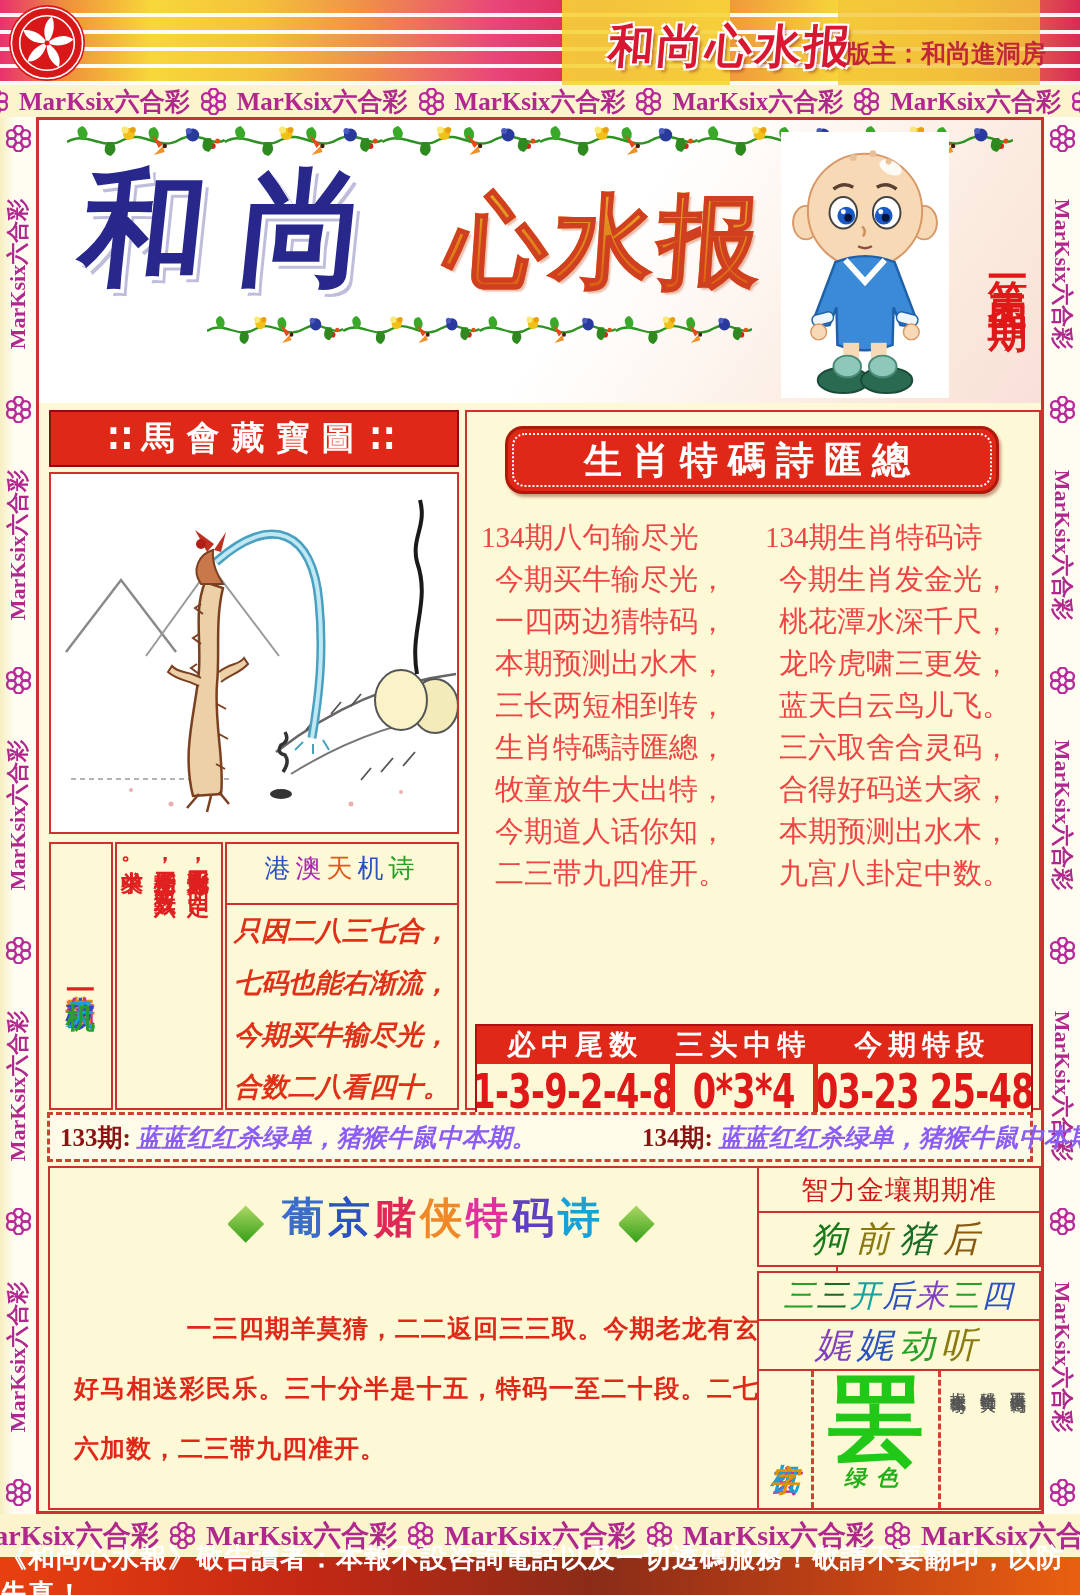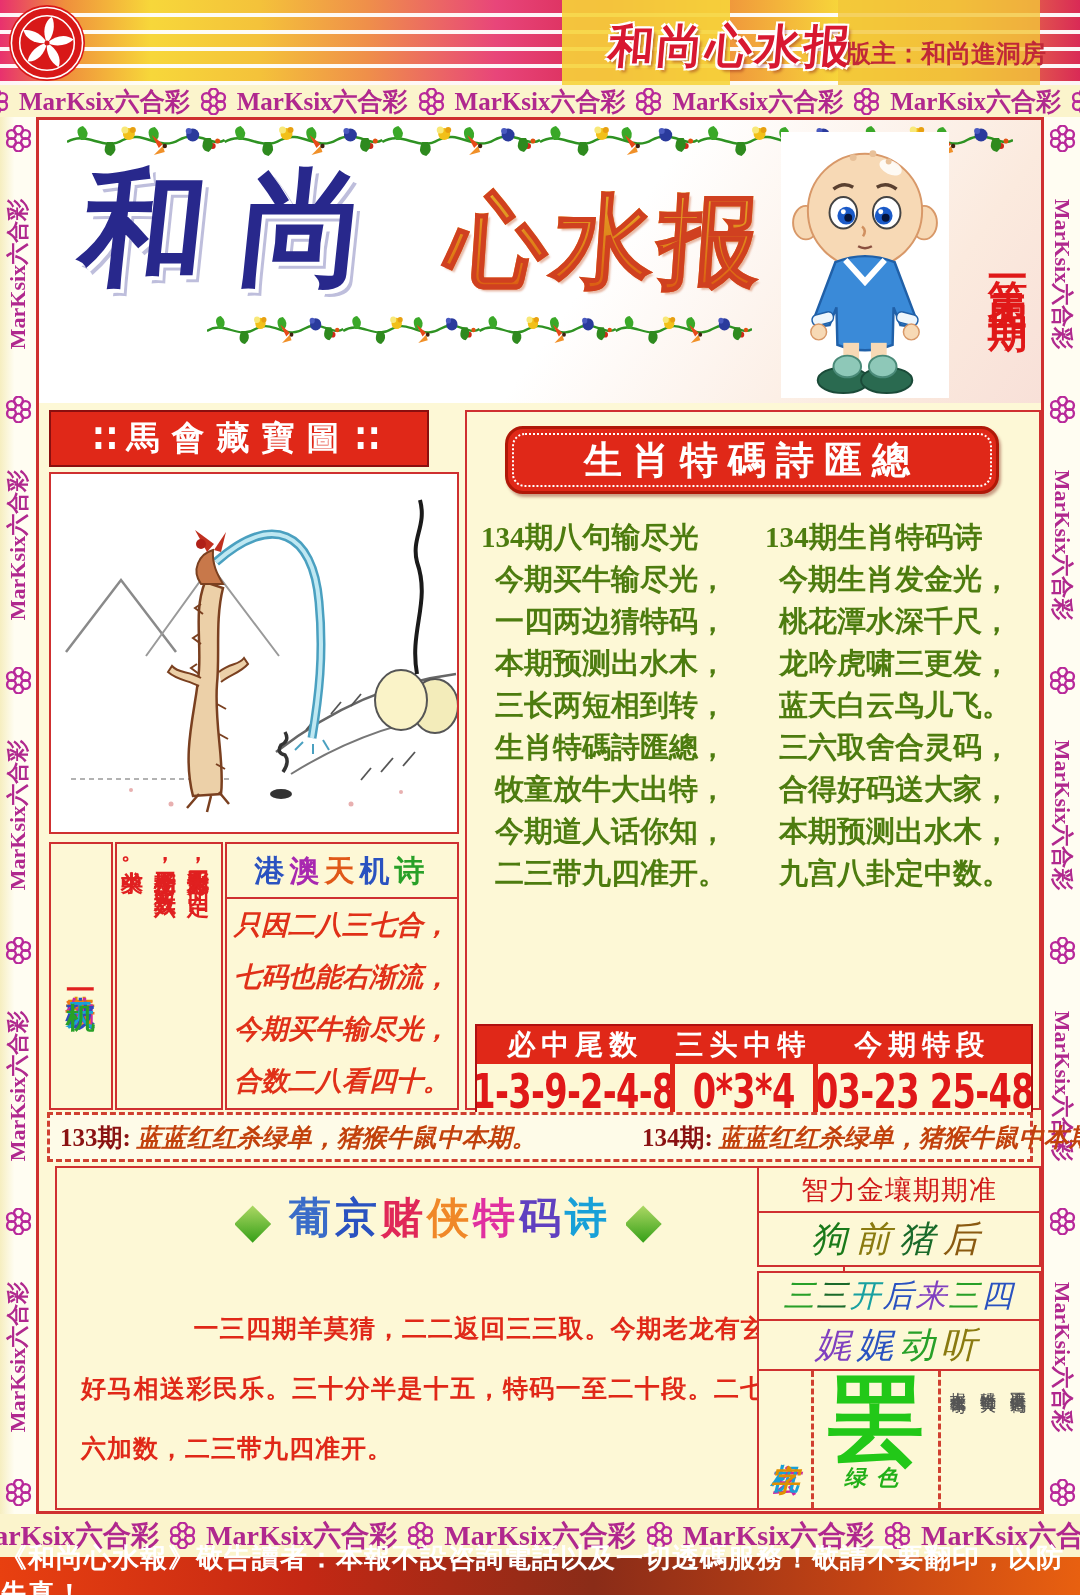--- a/index.html
+++ b/index.html
@@ -57,53 +57,53 @@
     letter-spacing:6px;transform:skewX(-4deg);font-family:"Liberation Serif",serif;
     background:linear-gradient(180deg,#f8e03a 10%,#f0a020 55%,#e85818 95%);
     -webkit-background-clip:text;background-clip:text;color:transparent;
     -webkit-text-stroke:2px #d04020;text-shadow:3px 3px 2px rgba(190,60,10,.35)}
   .monk{position:absolute;left:742px;top:12px;width:168px;height:266px;background:#fff}
   .issue{position:absolute;left:916px;top:22px;width:80px;height:252px;
     writing-mode:vertical-rl;text-orientation:upright;font-size:40px;font-weight:bold;color:#e01818;
     letter-spacing:8px;text-align:center;font-family:"Liberation Serif",serif}
 
   
-  .treasure-header{position:absolute;left:10px;top:290px;width:380px;height:57px;background:#e02818;
+  .treasure-header{position:absolute;left:10px;top:290px;width:410px;height:57px;background:#e02818;
     border:2px solid #8a0f0f;box-sizing:border-box;display:flex;align-items:center;justify-content:center;
     color:#fff;font-size:33px;font-weight:bold;letter-spacing:12px;font-family:"Liberation Serif",serif}
   .treasure-pic{position:absolute;left:10px;top:352px;width:410px;height:362px;background:#fff;
     border:2px solid #cf3030;box-sizing:border-box}
 
   .boxA{position:absolute;left:10px;top:722px;width:64px;height:268px;border:2px solid #cf3030;
     box-sizing:border-box;display:flex;align-items:center;justify-content:center;background:#fdf8d6}
   .boxA span{writing-mode:vertical-rl;text-orientation:upright;font-size:29px;font-weight:bold;
     letter-spacing:1px;font-family:"Liberation Serif",serif}
   .boxB{position:absolute;left:76px;top:722px;width:108px;height:268px;border:2px solid #cf3030;
     box-sizing:border-box;padding:10px 6px;writing-mode:vertical-rl;text-orientation:upright;
     white-space:pre-line;font-size:22px;font-weight:bold;color:#e02020;line-height:33px;
     font-family:"Liberation Serif",serif;background:#fdf8d6}
   .boxC{position:absolute;left:186px;top:722px;width:234px;height:268px;border:2px solid #cf3030;
     box-sizing:border-box;text-align:center;background:#fdf8d6}
-  .gtitle{font-size:30px;font-weight:bold;letter-spacing:5px;padding:7px 0 5px;
+  .gtitle{font-size:26px;font-weight:normal;letter-spacing:5px;padding:7px 0 17px;
     border-bottom:2px solid #cf3030;font-family:"Liberation Serif",serif}
   .gline{font-size:27px;font-weight:bold;color:#e03018;line-height:52px;font-style:italic;
     font-family:"Liberation Serif",serif}
 
   
   .rightcol{position:absolute;left:426px;top:290px;width:576px;height:700px;border:2px solid #cf3030;
     box-sizing:border-box;background:#fdf8d6}
   .zbanner{position:absolute;left:38px;top:14px;width:494px;height:68px;background:#e02818;
     border-radius:18px;border:3px solid #b01808;box-sizing:border-box;display:flex;align-items:center;
     justify-content:center;color:#fff;font-size:38px;font-weight:bold;letter-spacing:10px;
     font-family:"Liberation Serif",serif;box-shadow:2px 3px 3px rgba(120,20,10,.4)}
   .zbanner-inner{position:absolute;inset:4px;border:2px dotted #fff;border-radius:13px;pointer-events:none}
   .poemcol{position:absolute;top:104px}
   .poemcol.l{left:14px;width:278px}
   .poemcol.r{left:298px;width:272px}
-  .pline{font-size:29px;color:#4d7c0f;line-height:42px;font-weight:700;font-family:"Liberation Serif",serif;white-space:nowrap}
+  .pline{font-size:29px;color:#ef4444;line-height:42px;font-weight:400;font-family:"Liberation Serif",serif;white-space:nowrap}
   .pline+.pline{padding-left:14px}
 
   .ptable{position:absolute;left:8px;width:558px;background:#e02818;border:2px solid #b01010;box-sizing:border-box}
   .ptable.t1{top:508px;height:94px}
   .ptable.t2{top:612px;height:96px}
   .hrow{display:grid;height:38px;align-items:center;color:#fff;font-weight:bold;font-size:28px;
     text-align:center;letter-spacing:6px;font-family:"Liberation Serif",serif}
   .vrow{display:grid;gap:5px;height:51px}
   .t1 .hrow,.t1 .vrow{grid-template-columns:1fr 1fr 1.05fr}
   .t2 .hrow,.t2 .vrow{grid-template-columns:1.4fr 1fr 1.55fr}
@@ -119,24 +119,24 @@
     font-family:"DejaVu Sans",sans-serif;letter-spacing:-1px;white-space:nowrap}
 
   
   .results{position:absolute;left:8px;top:992px;width:986px;height:50px;border:3px dashed #d04030;
     box-sizing:border-box;background:#fefbe8}
   .results .cell{position:absolute;top:0;height:44px;display:flex;align-items:center;
     font-size:25px;font-weight:bold;font-family:"Liberation Serif",serif;white-space:nowrap}
   .results .cl{left:10px}
   .results .cr{left:592px}
   .rlabel{color:#8a1212;margin-right:6px}
-  .rtext{color:#c2410c;font-style:italic}
-
-  
-  .pujing{position:absolute;left:16px;top:1046px;width:790px;height:344px;border:2px solid #cf3030;
+  .rtext{color:#8b5cf6;font-style:italic}
+
+  
+  .pujing{position:absolute;left:9px;top:1046px;width:790px;height:344px;border:2px solid #cf3030;
     box-sizing:border-box;background:#fdf8d6}
   .ptitle{margin-top:22px;text-align:center;font-size:42px;font-weight:bold;letter-spacing:4px;
     font-family:"Liberation Serif",serif}
   .diamond{font-size:46px;background:linear-gradient(180deg,#cfe87a,#2a9a10);
     -webkit-background-clip:text;background-clip:text;color:transparent;vertical-align:-4px;font-style:normal}
   .ppoem{margin:52px 24px 0;font-size:25px;font-weight:bold;color:#e02818;line-height:60px;
     text-indent:4.5em;font-family:"Liberation Serif",serif;letter-spacing:1px;text-align:justify}
 
   
   .trow{position:absolute;left:718px;width:284px;border:2px solid #cf3030;box-sizing:border-box;

